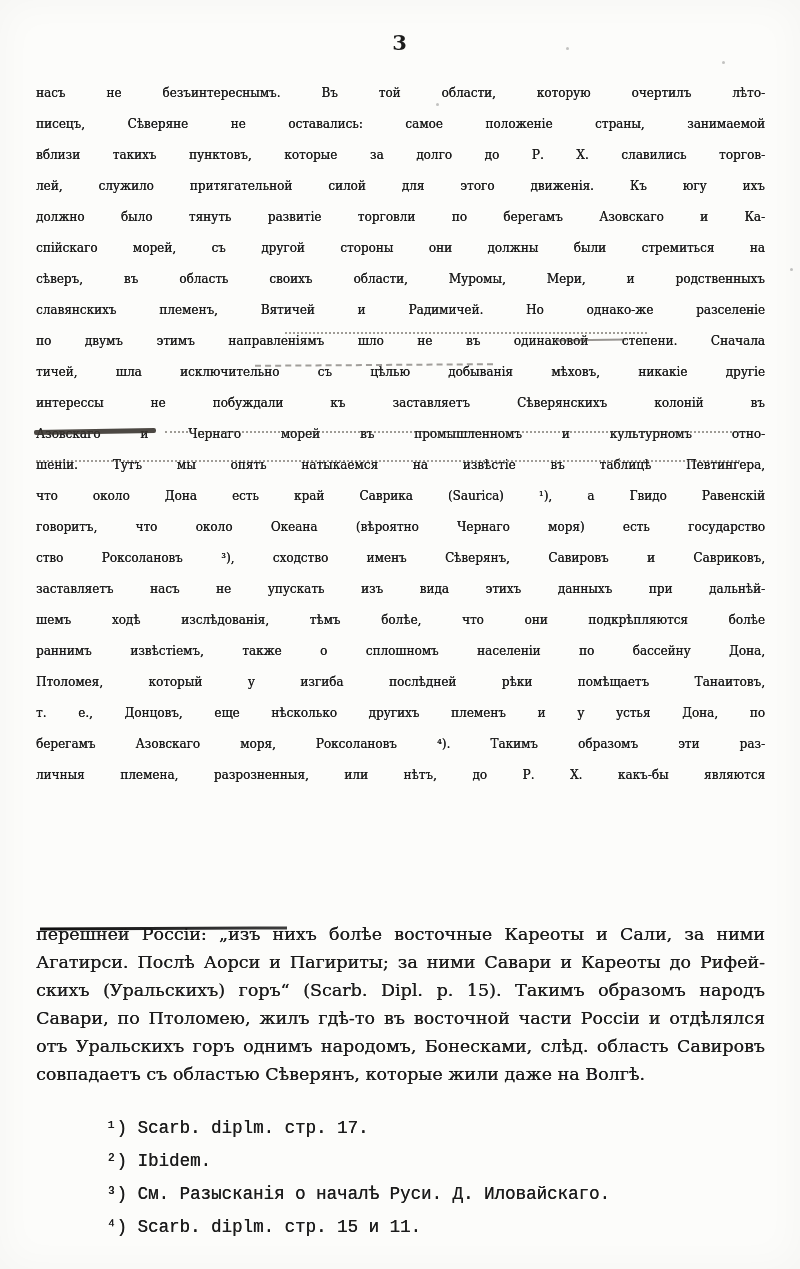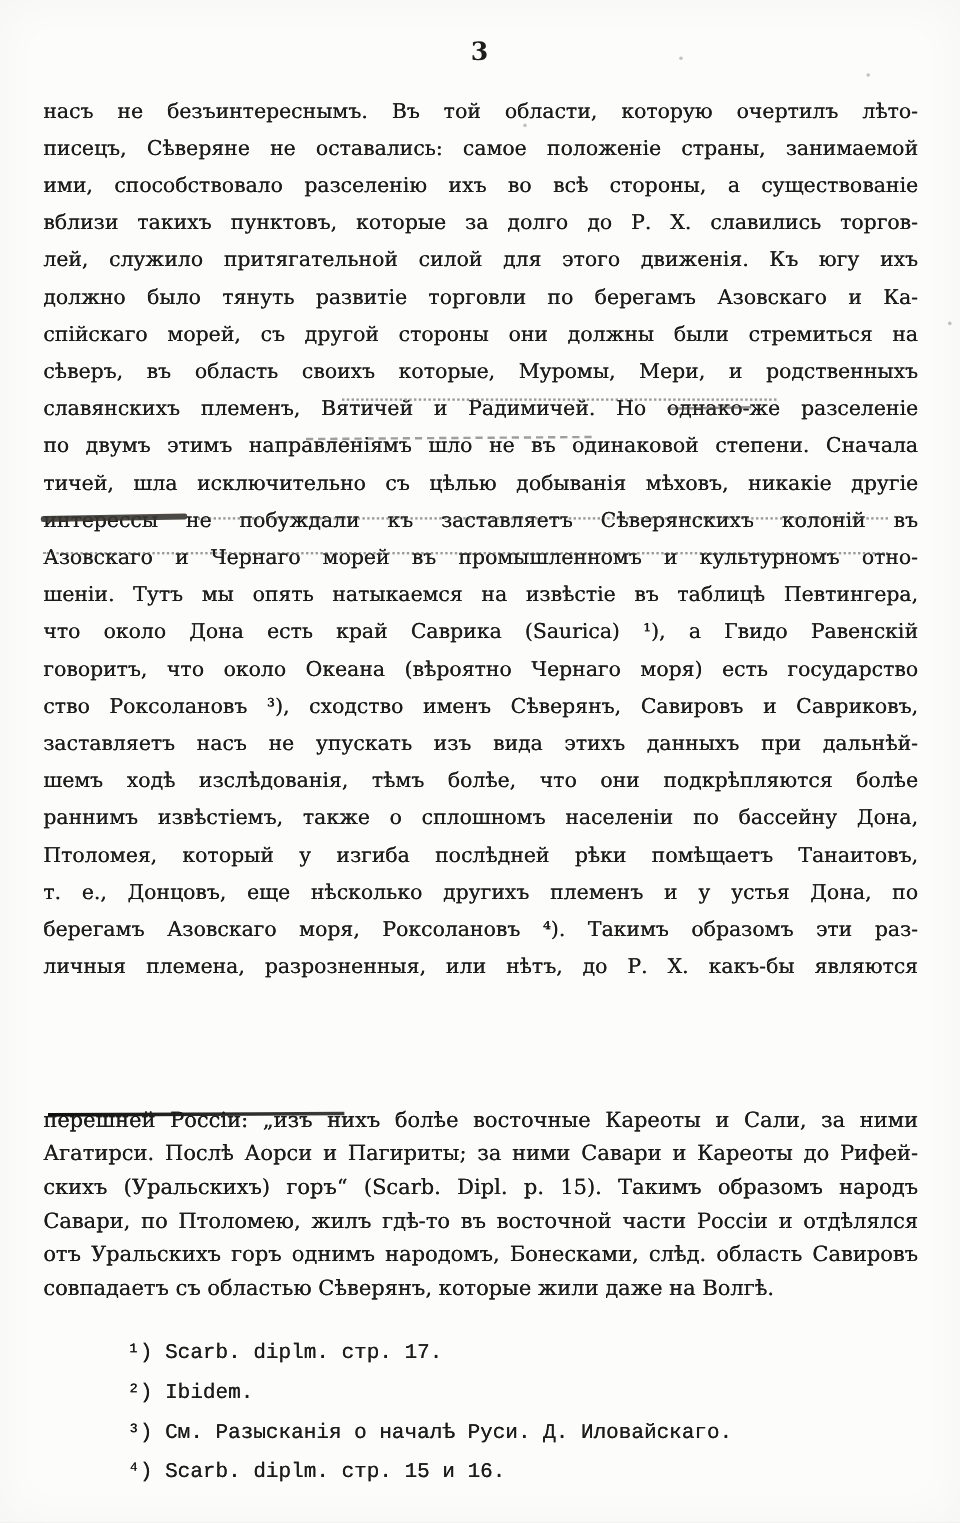--- a/index.html
+++ b/index.html
@@ -22,21 +22,21 @@
     position:absolute;top:30px;left:0;width:800px;
     text-align:center;
     font-size:21px;font-weight:bold;
     letter-spacing:1px;
   }
   .body-text{
     position:absolute;top:78px;left:36px;width:729px;
   }
   .tline{
     height:31px;line-height:31px;
-    font-size:17px;
+    font-size:12px;
     text-align:justify;
     text-align-last:justify;
     white-space:nowrap;
     text-shadow:0.2px 0 0 currentColor;
   }
   .fn-rule{
     position:absolute;left:40px;top:927px;
     width:247px;height:3px;
     background:linear-gradient(to right,#0e0e0e,#3d3d3d);
     transform:rotate(-0.25deg);
@@ -97,26 +97,25 @@
 </head>
 <body>
 
 <div class="page">
 
   <div class="page-number">3</div>
 
   <div class="body-text">
       <div class="tline">насъ не безъинтереснымъ. Въ той области, которую очертилъ лѣто-</div>
       <div class="tline">писецъ, Сѣверяне не оставались: самое положеніе страны, занимаемой</div>
-      <div class="tline">ими, способствовало разселенію ихъ во всѣ стороны, а существованіе</div>
       <div class="tline">вблизи такихъ пунктовъ, которые за долго до Р. Х. славились торгов-</div>
       <div class="tline">лей, служило притягательной силой для этого движенія. Къ югу ихъ</div>
       <div class="tline">должно было тянуть развитіе торговли по берегамъ Азовскаго и Ка-</div>
       <div class="tline">спійскаго морей, съ другой стороны они должны были стремиться на</div>
-      <div class="tline">сѣверъ, въ область своихъ которые, Муромы, Мери, и родственныхъ</div>
+      <div class="tline">сѣверъ, въ область своихъ области, Муромы, Мери, и родственныхъ</div>
       <div class="tline">славянскихъ племенъ, Вятичей и Радимичей. Но однако-же разселеніе</div>
       <div class="tline">по двумъ этимъ направленіямъ шло не въ одинаковой степени. Сначала</div>
       <div class="tline">тичей, шла исключительно съ цѣлью добыванія мѣховъ, никакіе другіе</div>
       <div class="tline">интерессы не побуждали къ заставляетъ Сѣверянскихъ колоній въ</div>
       <div class="tline">Азовскаго и Чернаго морей въ промышленномъ и культурномъ отно-</div>
       <div class="tline">шеніи. Тутъ мы опять натыкаемся на извѣстіе въ таблицѣ Певтингера,</div>
       <div class="tline">что около Дона есть край Саврика (Saurica) ¹), а Гвидо Равенскій</div>
       <div class="tline">говоритъ, что около Океана (вѣроятно Чернаго моря) есть государство</div>
       <div class="tline">ство Роксолановъ ³), сходство именъ Сѣверянъ, Савировъ и Савриковъ,</div>
       <div class="tline">заставляетъ насъ не упускать изъ вида этихъ данныхъ при дальнѣй-</div>
@@ -143,20 +142,20 @@
       <div class="fline">скихъ (Уральскихъ) горъ“ (Scarb. Dipl. p. 15). Такимъ образомъ народъ</div>
       <div class="fline">Савари, по Птоломею, жилъ гдѣ-то въ восточной части Россіи и отдѣлялся</div>
       <div class="fline">отъ Уральскихъ горъ однимъ народомъ, Бонесками, слѣд. область Савировъ</div>
       <div class="fline">совпадаетъ съ областью Сѣверянъ, которые жили даже на Волгѣ.</div>
     </div>
 
   <div class="fn-list">
       <div class="fnote"><span class="fnmark">¹)</span><span class="fntext"> Scarb. diplm. стр. 17.</span></div>
       <div class="fnote"><span class="fnmark">²)</span><span class="fntext"> Ibidem.</span></div>
       <div class="fnote"><span class="fnmark">³)</span><span class="fntext"> См. Разысканія о началѣ Руси. Д. Иловайскаго.</span></div>
-      <div class="fnote"><span class="fnmark">⁴)</span><span class="fntext"> Scarb. diplm. стр. 15 и 16.</span></div>
+      <div class="fnote"><span class="fnmark">⁴)</span><span class="fntext"> Scarb. diplm. стр. 15 и 11.</span></div>
     </div>
 
   <div class="speck" style="left:566px;top:47px;"></div>
   <div class="speck" style="left:722px;top:61px;"></div>
   <div class="speck" style="left:436px;top:103px;"></div>
   <div class="speck" style="left:790px;top:268px;"></div>
 </div>
 
 </body></html>

